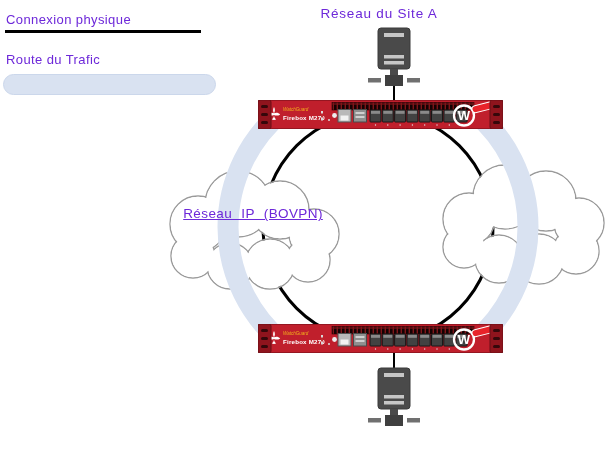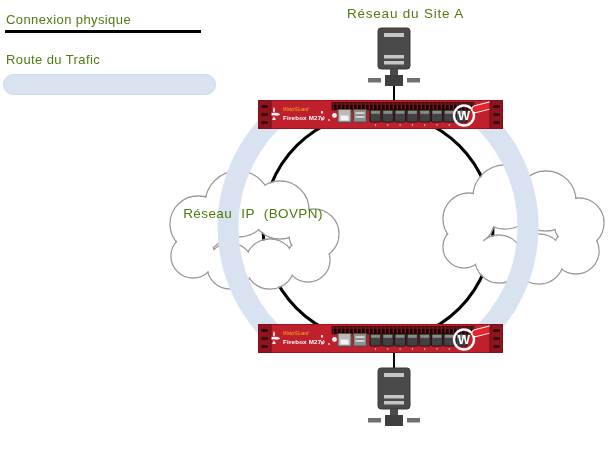--- a/index.html
+++ b/index.html
@@ -1,34 +1,34 @@
 <!DOCTYPE html>
 <html><head>
 <meta charset="utf-8">
 <style>
   html,body{margin:0;padding:0;background:#fff;}
   #canvas{
     position:relative;width:612px;height:455px;background:#ffffff;overflow:hidden;
-    font-family:"Liberation Sans",sans-serif;color:#4d7c0f;
+    font-family:"Liberation Sans",sans-serif;color:#6d28d9;
   }
   .abs{position:absolute;}
   #diagram-svg{position:absolute;left:0;top:0;}
   
   .legend-label{font-size:13px;letter-spacing:.4px;white-space:nowrap;}
   #legend-physical-label{left:6px;top:12px;}
   #legend-physical-line{left:5px;top:30px;width:196px;height:3px;background:#000;}
   #legend-traffic-label{left:6px;top:52px;}
   #legend-traffic-bar{left:3px;top:74px;width:213px;height:21px;border-radius:10.5px;
     background:#D9E2F1;border:1px solid #CBD7EB;box-sizing:border-box;}
   
   .site-label{font-size:13.5px;letter-spacing:.8px;text-align:center;white-space:nowrap;}
-  #site-a-label{left:294px;top:6px;width:170px;text-align:right;}
+  #site-a-label{left:294px;top:6px;width:170px;}
   #site-b-label{left:295px;top:428px;width:170px;}
   .cloud-label{font-size:13.5px;letter-spacing:.4px;text-align:center;white-space:nowrap;}
-  #cloud-left-label{left:160px;top:206px;width:186px;word-spacing:5px;}
+  #cloud-left-label{left:160px;top:206px;width:186px;word-spacing:5px;text-decoration:underline;}
   #cloud-right-label{left:426px;top:208px;width:186px;}
   
   .device{width:245px;height:29px;}
   #device-top{left:258px;top:100px;}
   #device-bottom{left:258px;top:324px;}
 </style>
 </head>
 <body>
 
 <div id="canvas">

